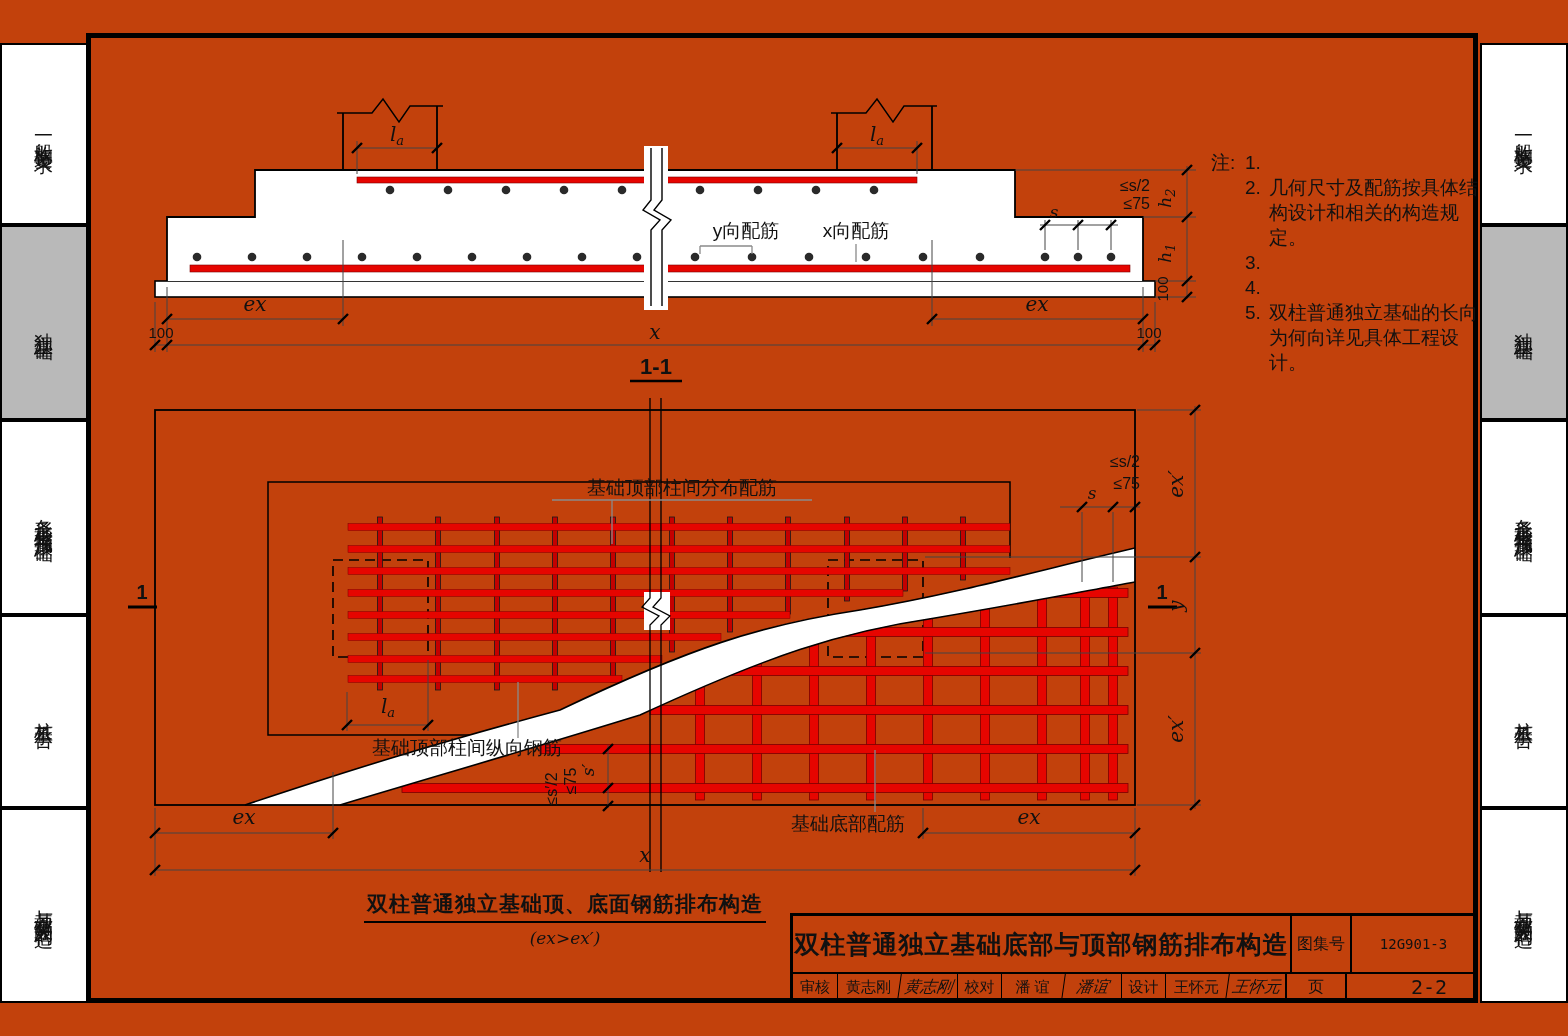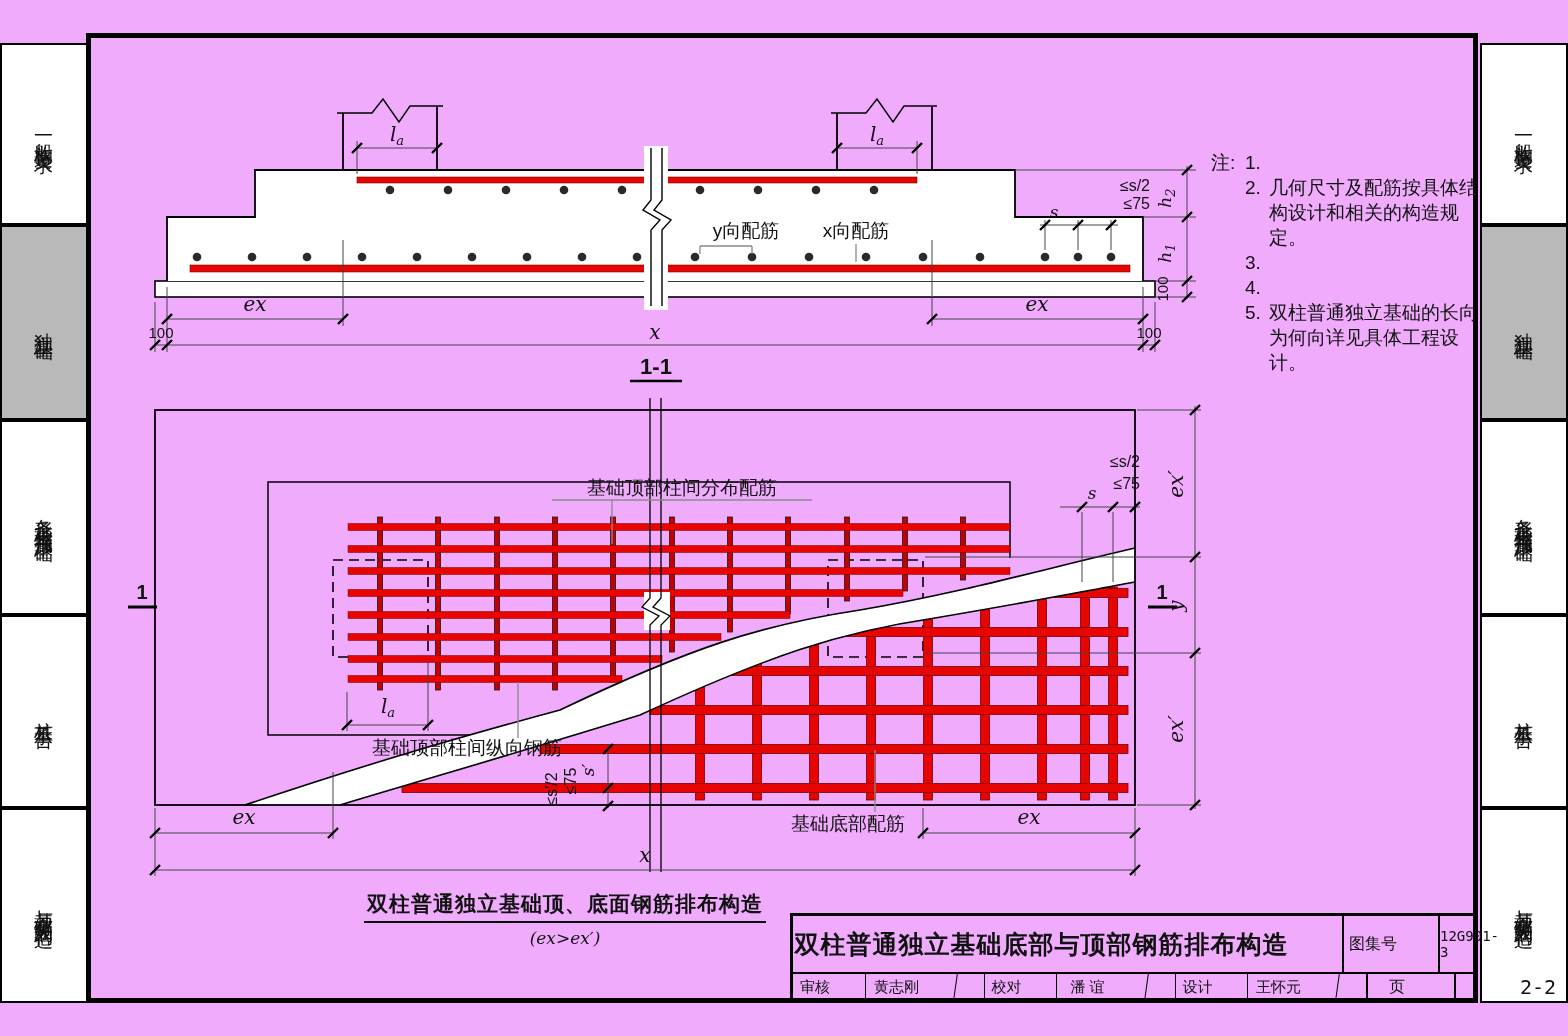--- a/index.html
+++ b/index.html
@@ -1,16 +1,16 @@
 <!DOCTYPE html>
 <html><head>
 <meta charset="utf-8">
 <style>
   html,body{margin:0;padding:0;background:#fff;}
-  #page{position:relative;width:1568px;height:1036px;background:#f0abfc;overflow:hidden;
+  #page{position:relative;width:1568px;height:1036px;background:#c2410c;overflow:hidden;
         font-family:"Liberation Sans",sans-serif;color:#111;}
   .abs{position:absolute;}
   
   #frame{left:86px;top:33px;width:1392px;height:970px;border:5px solid #000;box-sizing:border-box;}
   
   .tab{width:88px;box-sizing:border-box;border:2px solid #000;background:#fff;
        display:flex;align-items:center;justify-content:center;
        writing-mode:vertical-rl;text-orientation:upright;
        font-size:19px;letter-spacing:3px;line-height:1;}
   .tab.active{background:#b9b9b9;}
@@ -19,25 +19,25 @@
   #notes .prefix{position:absolute;left:0;top:0;}
   #notes .list{margin-left:34px;}
   .note{display:flex;}
   .note .num{flex:0 0 24px;}
   .note .txt{flex:1;}
   .note sub{font-size:12px;}
   .note i{font-family:"DejaVu Serif",serif;}
   
   #tblock{left:790px;top:913px;width:688px;height:90px;border:3px solid #000;box-sizing:border-box;
           display:flex;flex-direction:column;}
-  #tblock .row1{flex:0 0 56px;display:flex;border-bottom:2px solid #000;gap:36px;}
-  #tblock .row2{flex:1;display:flex;gap:28px;}
+  #tblock .row1{flex:0 0 56px;display:flex;border-bottom:2px solid #000;}
+  #tblock .row2{flex:1;display:flex;}
   .tb-cell{display:flex;align-items:center;justify-content:center;box-sizing:border-box;}
   .tb-title{flex:0 0 497px;font-size:25px;font-weight:bold;letter-spacing:1px;}
-  .tb-atlas-label{flex:0 0 60px;border-left:2px solid #000;font-size:16px;margin-left:16px;}
+  .tb-atlas-label{flex:0 0 60px;border-left:2px solid #000;font-size:16px;}
   .tb-atlas-no{flex:1;border-left:2px solid #000;font-size:14px;font-family:"DejaVu Sans Mono",monospace;}
   .tb-f-label{flex:0 0 44px;border-left:1.5px solid #000;font-size:15px;}
   .tb-f-name{flex:0 0 62px;border-left:1.5px solid #000;font-size:15px;}
   .tb-f-sig{flex:1 1 60px;border-left:1.5px solid #000;font-size:16px;font-style:italic;
             transform:skewX(-8deg);overflow:hidden;white-space:nowrap;}
   .row2 .tb-f-label:first-child{border-left:none;}
   .tb-page-label{flex:0 0 60px;border-left:2px solid #000;font-size:16px;}
   .tb-page-no{flex:0 0 130px;border-left:2px solid #000;font-size:20px;font-family:"DejaVu Sans Mono",monospace;padding-left:36px;}
   
   text{fill:#111;}

